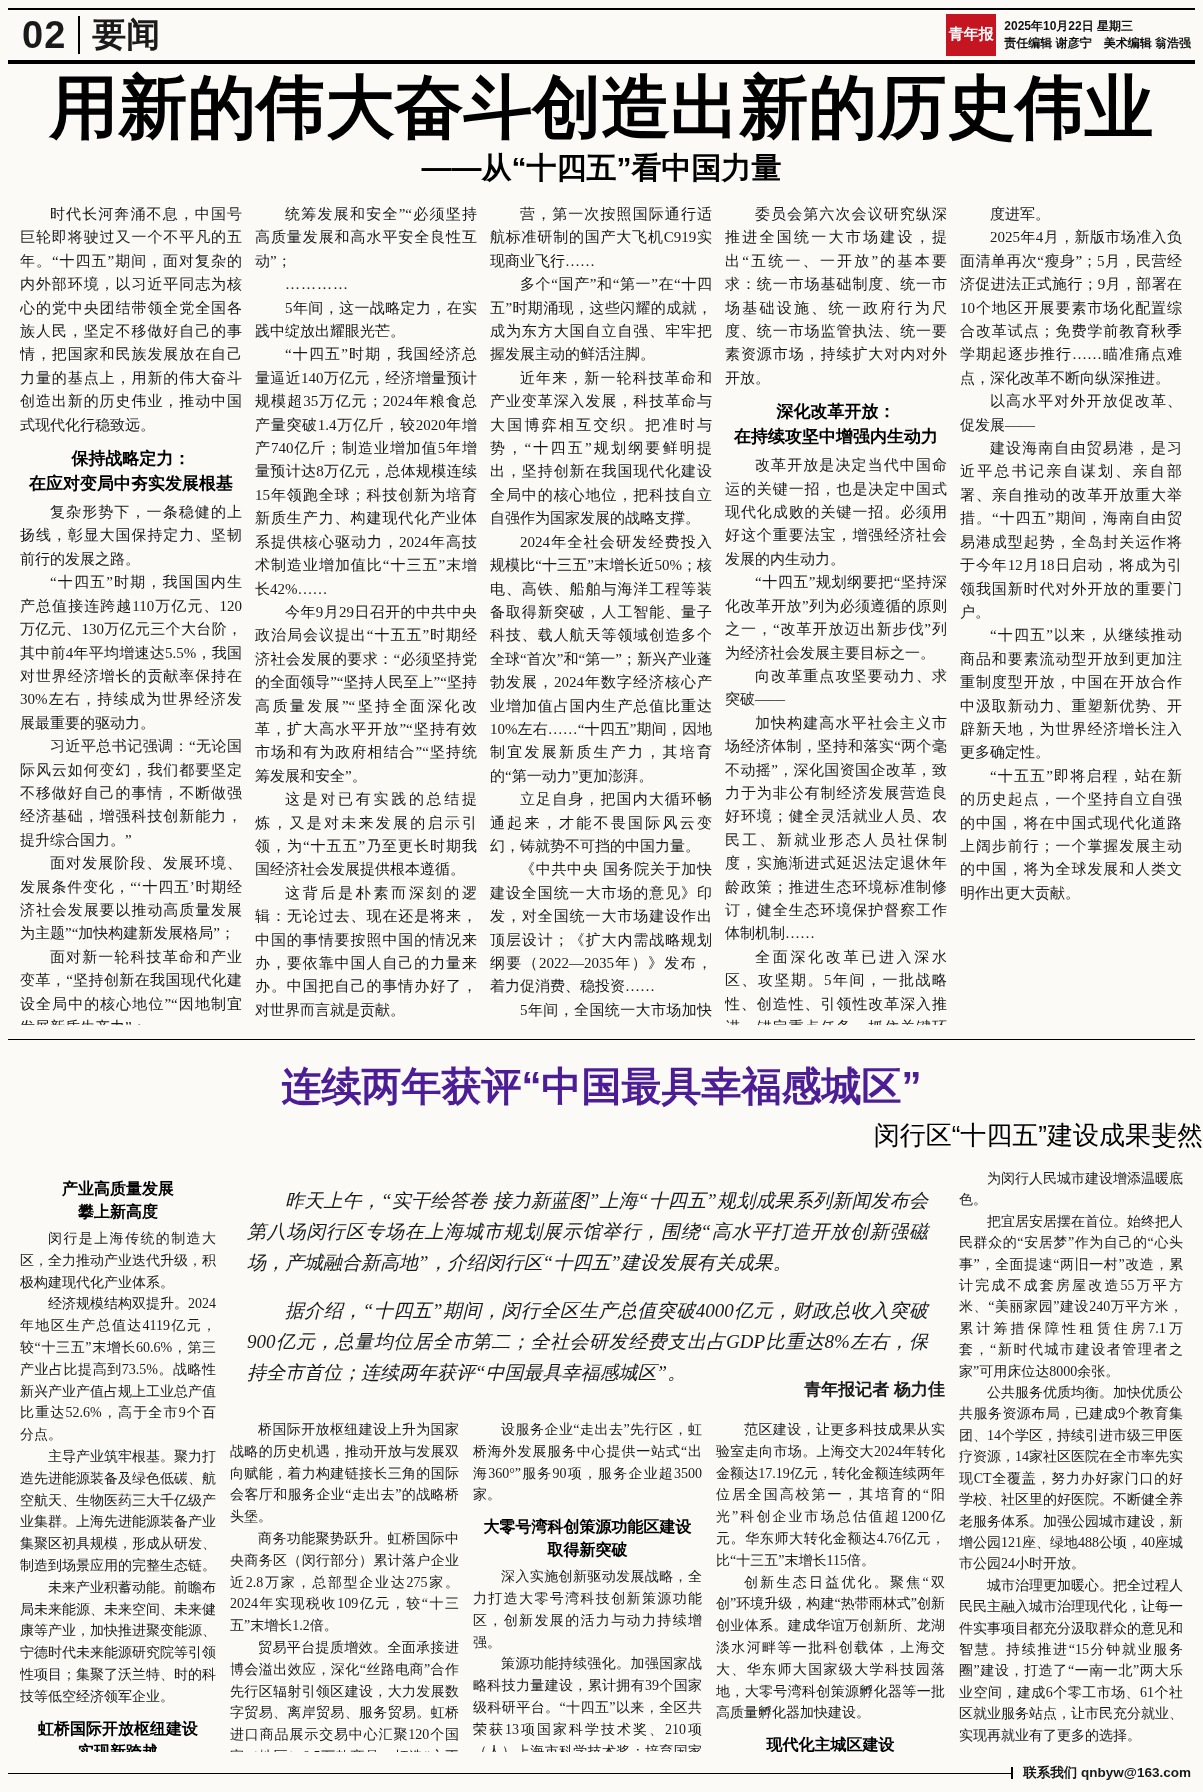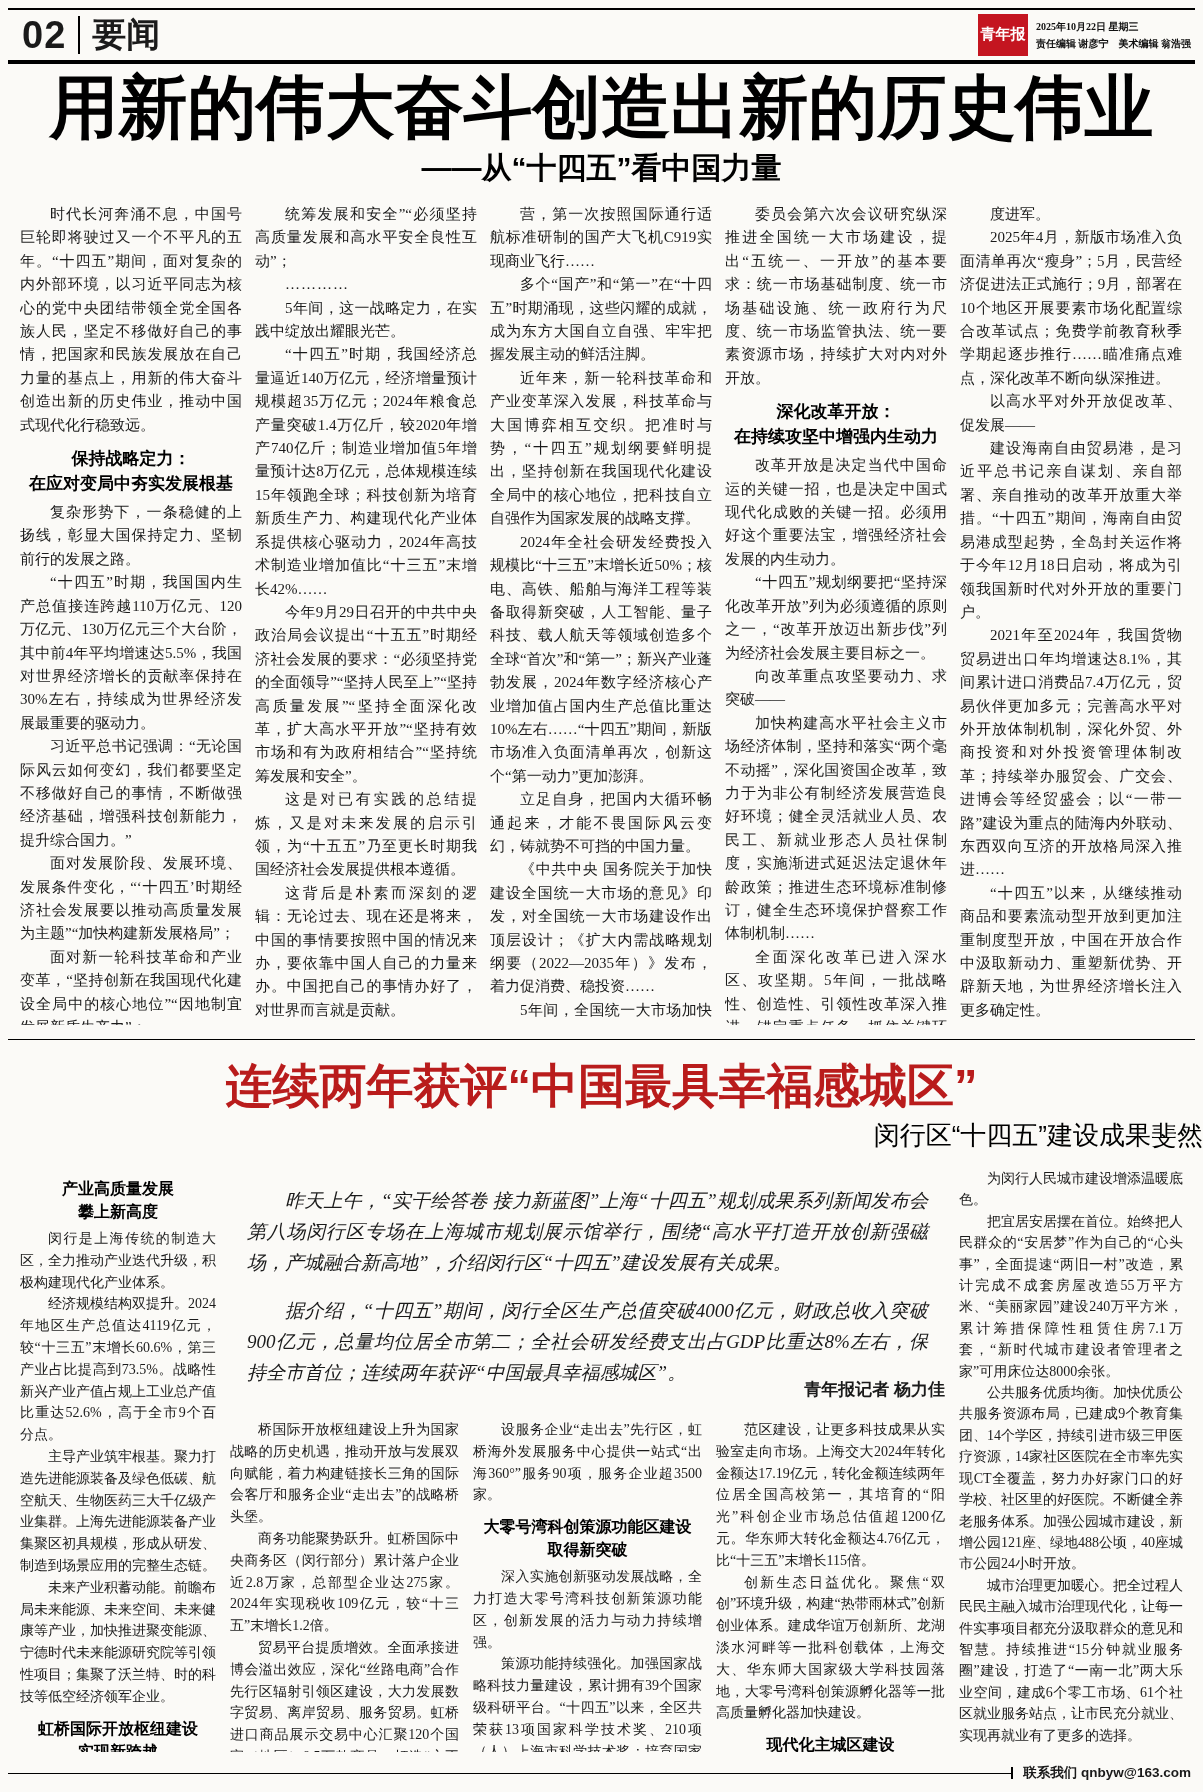--- a/index.html
+++ b/index.html
@@ -7,35 +7,35 @@
   .page{position:relative;width:1203px;height:1792px;background:#fbfaf7;overflow:hidden;}
   .toprule{margin:8px 8px 0;border-top:2px solid #000;}
   .pagehead{display:flex;justify-content:space-between;align-items:center;height:46px;padding:2px 12px 2px 22px;}
   .ph-left{display:flex;align-items:center;gap:12px;}
   .pageno{font-family:"Liberation Sans",sans-serif;font-size:38px;font-weight:700;letter-spacing:1px;}
   .vbar{width:2px;height:38px;background:#000;}
   .section{font-family:"Liberation Sans",sans-serif;font-size:34px;font-weight:700;}
   .ph-right{display:flex;align-items:center;gap:8px;}
   .logo{width:50px;height:42px;background:#c41520;color:#fff;display:flex;align-items:center;justify-content:center;
         font-family:"Liberation Serif",serif;font-size:15px;font-weight:700;text-align:right;line-height:1.05;}
-  .hmeta{font-family:Liberation Serif, serif;font-size:10px;font-weight:700;line-height:17px;color:#111;}
+  .hmeta{font-family:Liberation Sans, sans-serif;font-size:12px;font-weight:700;line-height:17px;color:#111;}
   .headrule{margin:0 8px;border-top:4px solid #000;}
   
   .a1-head{margin:6px 10px 0;text-align:center;font-family:"Liberation Sans",sans-serif;font-weight:900;
            font-size:69px;line-height:76px;letter-spacing:0px;color:#000;white-space:nowrap;}
   .a1-sub{margin:2px 12px 0;text-align:center;font-family:"Liberation Sans",sans-serif;font-weight:700;font-size:30px;line-height:40px;color:#000;}
   .cols5{display:flex;gap:13px;margin:15px 20px 0;height:822px;overflow:hidden;}
   .cols5 .col{width:222px;flex:0 0 222px;font-size:15px;line-height:23.4px;overflow:hidden;}
   .b-p,.b-dots{margin:0;text-indent:2em;text-align:justify;}
   .b-dots{letter-spacing:1px;}
   .a1 .b-h{margin:9px 0 5px;font-family:"Liberation Sans",sans-serif;font-weight:700;font-size:17px;line-height:25px;
            text-align:center;text-indent:0;white-space:pre-line;color:#000;}
   .divider{margin:14px 8px 0;border-top:1px solid #000;}
   
-  .a2-head{margin:20px 0 0;text-align:center;font-family:"Liberation Sans",sans-serif;font-weight:900;font-size:47px;line-height:52px;color:#b91c1c;}
+  .a2-head{margin:20px 0 0;text-align:center;font-family:"Liberation Sans",sans-serif;font-weight:900;font-size:40px;line-height:52px;color:#4c1d95;}
   .a2-sub{margin:6px 0 0;text-align:right;font-family:"Liberation Sans",sans-serif;font-weight:500;font-size:26px;line-height:34px;color:#000;}
   .a2-body{display:flex;gap:14px;margin:16px 20px 0;height:584px;overflow:hidden;}
   .a2-left{width:196px;flex:0 0 196px;font-size:14px;line-height:21.8px;overflow:hidden;}
   .a2-mid{width:715px;flex:0 0 715px;display:flex;flex-direction:column;}
   .a2-right{width:224px;flex:0 0 224px;font-size:14px;line-height:21.4px;overflow:hidden;}
   .intro{font-size:19px;line-height:31px;margin-bottom:14px;}
   .intro p{margin:17px;text-indent:2em;text-align:justify;font-style:italic;}
   .byline{font-family:"Liberation Sans",sans-serif;font-weight:700;font-size:17px;text-align:right;margin-top:-31px;line-height:31px;}
   .a2cols{display:flex;gap:14px;height:396px;overflow:hidden;}
   .a2cols .a2col{width:229px;flex:0 0 229px;font-size:14px;line-height:21.8px;overflow:hidden;}
@@ -91,41 +91,40 @@
           <p class="b-p">5年间，这一战略定力，在实践中绽放出耀眼光芒。</p>
           <p class="b-p">“十四五”时期，我国经济总量逼近140万亿元，经济增量预计规模超35万亿元；2024年粮食总产量突破1.4万亿斤，较2020年增产740亿斤；制造业增加值5年增量预计达8万亿元，总体规模连续15年领跑全球；科技创新为培育新质生产力、构建现代化产业体系提供核心驱动力，2024年高技术制造业增加值比“十三五”末增长42%……</p>
           <p class="b-p">今年9月29日召开的中共中央政治局会议提出“十五五”时期经济社会发展的要求：“必须坚持党的全面领导”“坚持人民至上”“坚持高质量发展”“坚持全面深化改革，扩大高水平开放”“坚持有效市场和有为政府相结合”“坚持统筹发展和安全”。</p>
           <p class="b-p">这是对已有实践的总结提炼，又是对未来发展的启示引领，为“十五五”乃至更长时期我国经济社会发展提供根本遵循。</p>
           <p class="b-p">这背后是朴素而深刻的逻辑：无论过去、现在还是将来，中国的事情要按照中国的情况来办，要依靠中国人自己的力量来办。中国把自己的事情办好了，对世界而言就是贡献。</p>
         </div>
       <div class="col">
           <p class="b-p">营，第一次按照国际通行适航标准研制的国产大飞机C919实现商业飞行……</p>
           <p class="b-p">多个“国产”和“第一”在“十四五”时期涌现，这些闪耀的成就，成为东方大国自立自强、牢牢把握发展主动的鲜活注脚。</p>
           <p class="b-p">近年来，新一轮科技革命和产业变革深入发展，科技革命与大国博弈相互交织。把准时与势，“十四五”规划纲要鲜明提出，坚持创新在我国现代化建设全局中的核心地位，把科技自立自强作为国家发展的战略支撑。</p>
-          <p class="b-p">2024年全社会研发经费投入规模比“十三五”末增长近50%；核电、高铁、船舶与海洋工程等装备取得新突破，人工智能、量子科技、载人航天等领域创造多个全球“首次”和“第一”；新兴产业蓬勃发展，2024年数字经济核心产业增加值占国内生产总值比重达10%左右……“十四五”期间，新版市场准入负面清单再次，创新这个“第一动力”更加澎湃。</p>
+          <p class="b-p">2024年全社会研发经费投入规模比“十三五”末增长近50%；核电、高铁、船舶与海洋工程等装备取得新突破，人工智能、量子科技、载人航天等领域创造多个全球“首次”和“第一”；新兴产业蓬勃发展，2024年数字经济核心产业增加值占国内生产总值比重达10%左右……“十四五”期间，因地制宜发展新质生产力，其培育的“第一动力”更加澎湃。</p>
           <p class="b-p">立足自身，把国内大循环畅通起来，才能不畏国际风云变幻，铸就势不可挡的中国力量。</p>
           <p class="b-p">《中共中央 国务院关于加快建设全国统一大市场的意见》印发，对全国统一大市场建设作出顶层设计；《扩大内需战略规划纲要（2022—2035年）》发布，着力促消费、稳投资……</p>
           <p class="b-p">5年间，全国统一大市场加快建设，扩大内需战略深入实施，深挖超大规模市场潜力。2021年至2024年，内需对经济增长平均贡献率达86.8%，其中最终消费支出贡献率接近60%。</p>
         </div>
       <div class="col">
           <p class="b-p">委员会第六次会议研究纵深推进全国统一大市场建设，提出“五统一、一开放”的基本要求：统一市场基础制度、统一市场基础设施、统一政府行为尺度、统一市场监管执法、统一要素资源市场，持续扩大对内对外开放。</p>
           <p class="b-h">深化改革开放：
 在持续攻坚中增强内生动力</p>
           <p class="b-p">改革开放是决定当代中国命运的关键一招，也是决定中国式现代化成败的关键一招。必须用好这个重要法宝，增强经济社会发展的内生动力。</p>
           <p class="b-p">“十四五”规划纲要把“坚持深化改革开放”列为必须遵循的原则之一，“改革开放迈出新步伐”列为经济社会发展主要目标之一。</p>
           <p class="b-p">向改革重点攻坚要动力、求突破——</p>
           <p class="b-p">加快构建高水平社会主义市场经济体制，坚持和落实“两个毫不动摇”，深化国资国企改革，致力于为非公有制经济发展营造良好环境；健全灵活就业人员、农民工、新就业形态人员社保制度，实施渐进式延迟法定退休年龄政策；推进生态环境标准制修订，健全生态环境保护督察工作体制机制……</p>
           <p class="b-p">全面深化改革已进入深水区、攻坚期。5年间，一批战略性、创造性、引领性改革深入推进，锚定重点任务、抓住关键环节。</p>
         </div>
       <div class="col">
           <p class="b-p">度进军。</p>
           <p class="b-p">2025年4月，新版市场准入负面清单再次“瘦身”；5月，民营经济促进法正式施行；9月，部署在10个地区开展要素市场化配置综合改革试点；免费学前教育秋季学期起逐步推行……瞄准痛点难点，深化改革不断向纵深推进。</p>
           <p class="b-p">以高水平对外开放促改革、促发展——</p>
           <p class="b-p">建设海南自由贸易港，是习近平总书记亲自谋划、亲自部署、亲自推动的改革开放重大举措。“十四五”期间，海南自由贸易港成型起势，全岛封关运作将于今年12月18日启动，将成为引领我国新时代对外开放的重要门户。</p>
-          <p class="b-p">2021年至2024年，我国货物贸易进出口年均增速达8.1%，其间累计进口消费品7.4万亿元，贸易伙伴更加多元；完善高水平对外开放体制机制，深化外贸、外商投资和对外投资管理体制改革；持续举办服贸会、广交会、进博会等经贸盛会；以“一带一路”建设为重点的陆海内外联动、东西双向互济的开放格局深入推进……</p>
           <p class="b-p">“十四五”以来，从继续推动商品和要素流动型开放到更加注重制度型开放，中国在开放合作中汲取新动力、重塑新优势、开辟新天地，为世界经济增长注入更多确定性。</p>
           <p class="b-p">“十五五”即将启程，站在新的历史起点，一个坚持自立自强的中国，将在中国式现代化道路上阔步前行；一个掌握发展主动的中国，将为全球发展和人类文明作出更大贡献。</p>
         </div>
     </div>
   </section>
 
   <div class="divider"></div>
 
   <section class="a2">
     <h1 class="a2-head">连续两年获评“中国最具幸福感城区”</h1>

